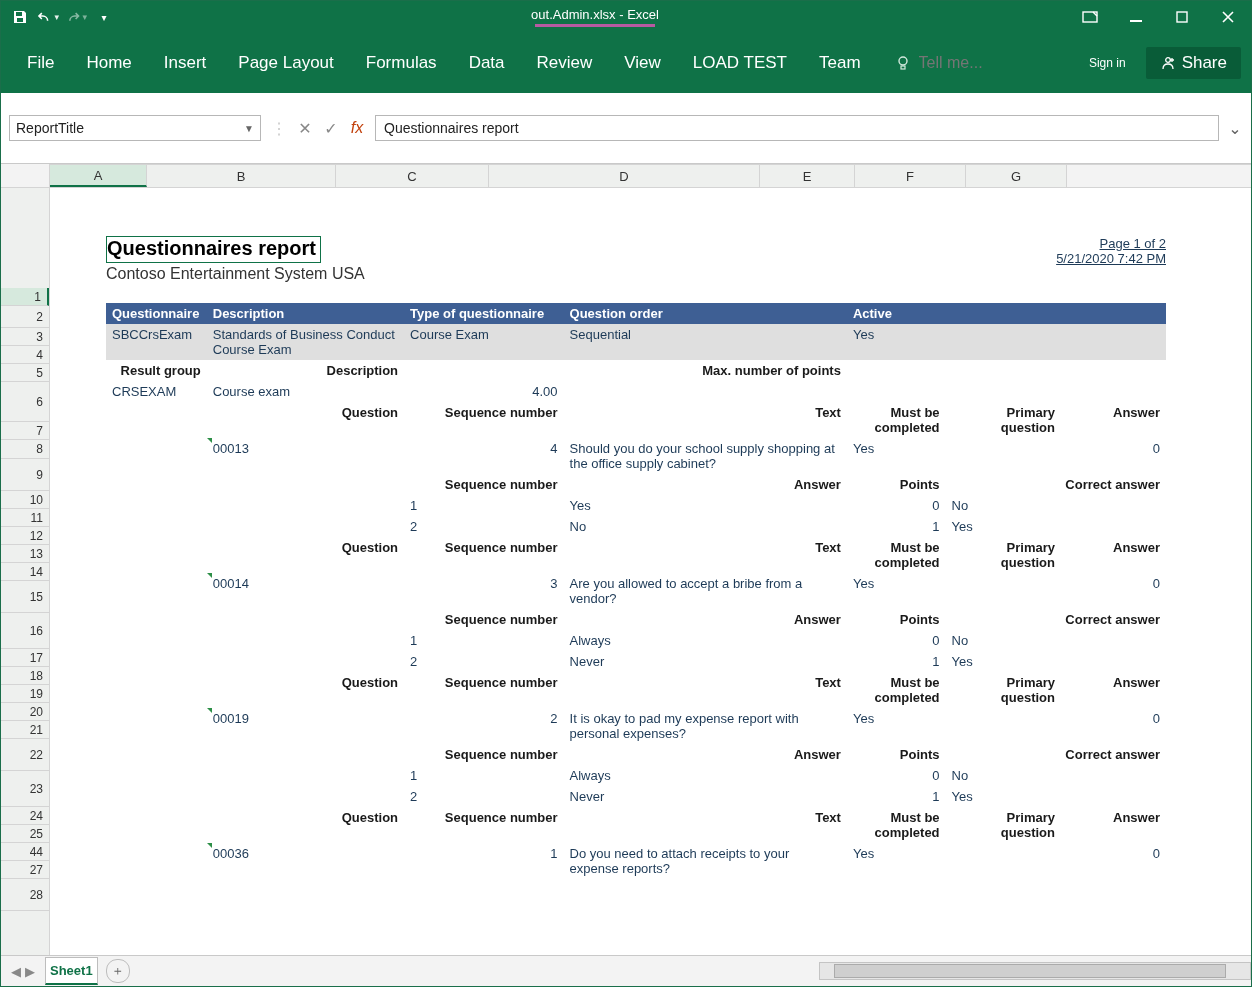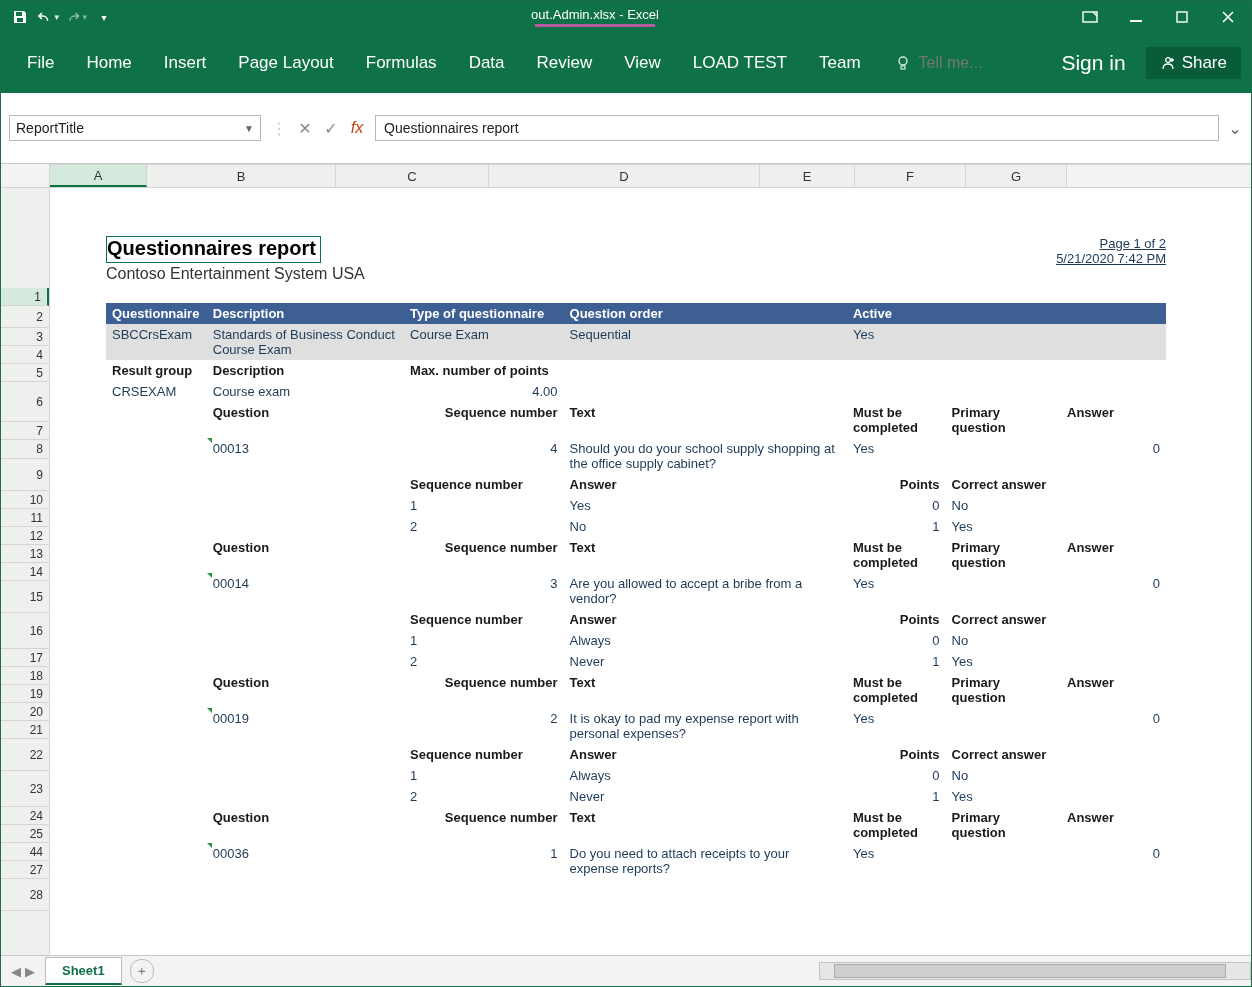--- a/index.html
+++ b/index.html
@@ -12,21 +12,21 @@
   .title-center{flex:1;text-align:center;}
   .title-center .accent{display:block;width:120px;height:3px;background:#b75aa2;margin:2px auto 0;}
   .winbtns{display:flex;align-items:center;height:100%;}
   .winbtns .wb{width:46px;height:32px;display:flex;align-items:center;justify-content:center;}
   
   .ribbon{height:60px;background:#0f7247;display:flex;align-items:center;padding:0 10px;color:#fff;}
   .ribbon .tab{padding:0 16px;height:60px;display:flex;align-items:center;font-size:17px;cursor:pointer;}
   .ribbon .tellme{display:flex;align-items:center;gap:6px;margin-left:18px;color:#d2e9dd;font-size:16px;}
   .ribbon .tellme input{background:transparent;border:none;color:#d2e9dd;font-size:16px;outline:none;width:100px;}
   .ribbon-right{margin-left:auto;display:flex;align-items:center;gap:10px;}
-  .signin{font-size:21px;padding:6px 10px;cursor:pointer;}
+  .signin{font-size:12px;padding:6px 10px;cursor:pointer;}
   .share{background:#095c38;padding:6px 14px;border-radius:2px;display:flex;align-items:center;gap:6px;font-size:17px;cursor:pointer;}
   
   .fbar{height:30px;border-bottom:1px solid #c9c9c9;display:flex;align-items:center;padding:20px 8px;gap:8px;background:#fff;}
   .namebox{width:238px;height:24px;border:1px solid #b7b7b7;display:flex;align-items:center;justify-content:space-between;padding:0 6px;font-size:14px;}
   .fxbtns{display:flex;align-items:center;gap:6px;color:#888;}
   .fxbtns span{width:20px;text-align:center;}
   .fxinput{flex:1;height:24px;border:1px solid #b7b7b7;padding:0 8px;font-size:14px;display:flex;align-items:center;}
   .fbar .dd{width:16px;text-align:center;color:#666;}
   
   .ruler-area{display:flex;border-bottom:1px solid #d4d4d4;background:#f3f3f3;}
@@ -43,29 +43,29 @@
   .sheet{flex:1;overflow:auto;position:relative;background:#fff;}
   .page{margin:40px 36px 30px 56px;width:1060px;background:#fff;position:relative;font-size:13px;color:#1d3a57;}
   .page-meta{position:absolute;top:0;right:0;text-align:right;font-size:13px;color:#1d3a57;text-decoration:underline;}
   .report-title{font-size:20px;font-weight:bold;color:#000;margin-top:48px;text-decoration:underline;}
   .report-title-cell{display:inline-block;border:1px solid #0f7247;padding:0 4px 2px 0;}
   .subtitle{font-size:16px;color:#333;margin-top:2px;}
   table.r{width:100%;border-collapse:collapse;margin-top:20px;table-layout:fixed;}
   table.r td,table.r th{padding:3px 6px;vertical-align:top;font-size:13px;}
   .hdr-row th{background:#3e5f94;color:#fff;text-align:left;font-weight:600;}
   .band td{background:#dfdfdf;}
-  .bold{font-weight:700;color:#1a1a1a;}
+  .bold{font-weight:700;color:#1a1a1a;text-align:right;}
   .num{text-align:right;}
   .err{position:relative;}
   .err::before{content:"";position:absolute;left:0;top:0;border-left:5px solid transparent;border-top:5px solid #2d8f47;}
   
   .tabbar{height:30px;border-top:1px solid #c9c9c9;display:flex;align-items:center;background:#f3f3f3;font-size:13px;}
   .tabnav{display:flex;gap:4px;padding:0 10px;color:#888;}
   .tabnav span{cursor:pointer;}
-  .stab{padding:5px 16px;background:#fff;border:1px solid #bdbdbd;border-bottom:2px solid #0f7247;font-weight:600;color:#0f7247;}
+  .stab{padding:5px 4px;background:#fff;border:1px solid #bdbdbd;border-bottom:2px solid #0f7247;font-weight:600;color:#0f7247;}
   .addtab{margin-left:8px;width:22px;height:22px;border:1px solid #bdbdbd;border-radius:11px;display:flex;align-items:center;justify-content:center;color:#666;cursor:pointer;}
   .tabbar .hscroll{margin-left:auto;width:430px;height:16px;background:#e6e6e6;border:1px solid #c4c4c4;position:relative;}
   .tabbar .hscroll::before{content:"";position:absolute;left:14px;top:1px;width:390px;height:12px;background:#cfcfcf;border:1px solid #ababab;}
   svg{display:block;}
 </style>
 </head>
 <body>
 
 <div class="app">
 

